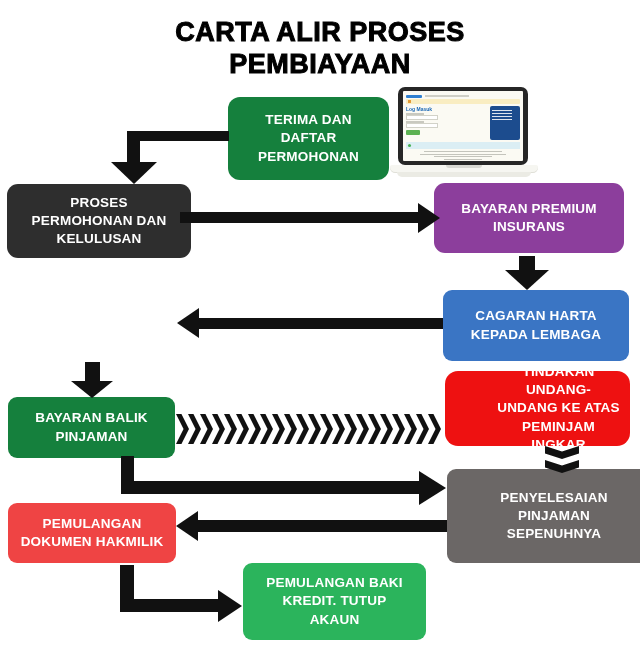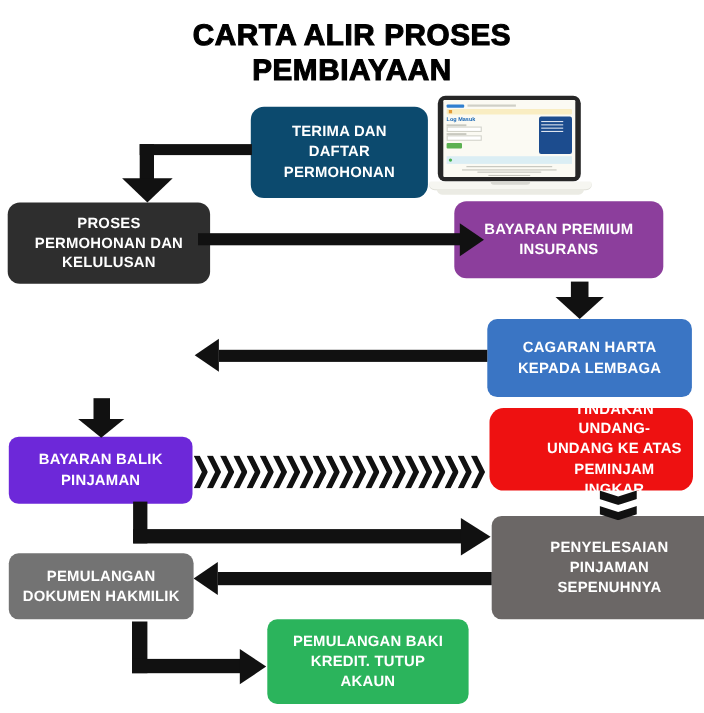--- a/index.html
+++ b/index.html
@@ -7,21 +7,21 @@
           font-family:"Liberation Sans",sans-serif;}
   .title{position:absolute;left:0;top:16px;width:640px;text-align:center;color:#000;
          font-size:27px;font-weight:700;line-height:1.2;white-space:pre-line;
          letter-spacing:.5px;-webkit-text-stroke:1px #000;}
   .box{position:absolute;display:flex;align-items:center;justify-content:center;
        color:#fff;font-weight:700;font-size:13.5px;line-height:1.34;text-align:center;
        white-space:pre-line;border-radius:9px;padding:4px 6px;box-sizing:border-box;
        letter-spacing:.2px;}
   .b-terima{left:228px;top:97px;width:161px;height:83px;border-radius:12px;}
   .b-proses{left:7px;top:184px;width:184px;height:74px;border-radius:11px;}
-  .b-premium{left:413px;top:183px;width:190px;height:70px;border-radius:11px;}
+  .b-premium{left:434px;top:183px;width:190px;height:70px;border-radius:11px;}
   .b-cagaran{left:443px;top:290px;width:186px;height:71px;}
   .b-pengeluaran{left:8px;top:295px;width:168px;height:67px;}
   .b-balik{left:8px;top:397px;width:167px;height:61px;}
   .b-tindakan{left:445px;top:371px;width:185px;height:75px;border-radius:13px;padding-left:48px;}
   .b-penyelesaian{left:447px;top:469px;width:214px;height:94px;}
   .b-dokumen{left:8px;top:503px;width:168px;height:60px;}
   .b-baki{left:243px;top:563px;width:183px;height:77px;}
   .shaft{position:absolute;background:#111;}
   .tri{position:absolute;width:0;height:0;}
   .t-down{border-left:23px solid transparent;border-right:23px solid transparent;border-top:22px solid #111;}
@@ -115,39 +115,39 @@
             <i style="width:38px"></i>
         </div>
       </div>
     </div>
     <div class="lt-base">
         <span class="lt-notch"></span>
       </div>
     <div class="lt-base2"></div>
   </div>
 
-  <div class="box b-terima" style="background-color: #0c4a6e;">TERIMA DAN
+  <div class="box b-terima" style="background-color: #15803d;">TERIMA DAN
 DAFTAR
 PERMOHONAN</div>
   <div class="box b-proses" style="background-color: rgb(46, 46, 46);">PROSES
 PERMOHONAN DAN
 KELULUSAN</div>
   <div class="box b-premium" style="background-color: rgb(140, 62, 156);">BAYARAN PREMIUM
 INSURANS</div>
   <div class="box b-cagaran" style="background-color: rgb(58, 117, 196);">CAGARAN HARTA
 KEPADA LEMBAGA</div>
-  <div class="box b-balik" style="background-color: #6d28d9;">BAYARAN BALIK
+  <div class="box b-balik" style="background-color: #15803d;">BAYARAN BALIK
 PINJAMAN</div>
   <div class="box b-tindakan" style="background-color: rgb(238, 17, 17);">TINDAKAN UNDANG-
 UNDANG KE ATAS
 PEMINJAM INGKAR</div>
   <div class="box b-penyelesaian" style="background-color: rgb(107, 103, 102);">PENYELESAIAN
 PINJAMAN
 SEPENUHNYA</div>
-  <div class="box b-dokumen" style="background-color: #737373;">PEMULANGAN
+  <div class="box b-dokumen" style="background-color: #ef4444;">PEMULANGAN
 DOKUMEN HAKMILIK</div>
   <div class="box b-baki" style="background-color: rgb(43, 180, 92);">PEMULANGAN BAKI
 KREDIT. TUTUP
 AKAUN</div>
 
   <div>
     <div class="shaft" style="left:127px;top:131px;width:102px;height:10px;"></div>
     <div class="shaft" style="left:127px;top:131px;width:13px;height:34px;"></div>
     <div class="tri t-down" style="left:111px;top:162px;"></div>
   </div>

